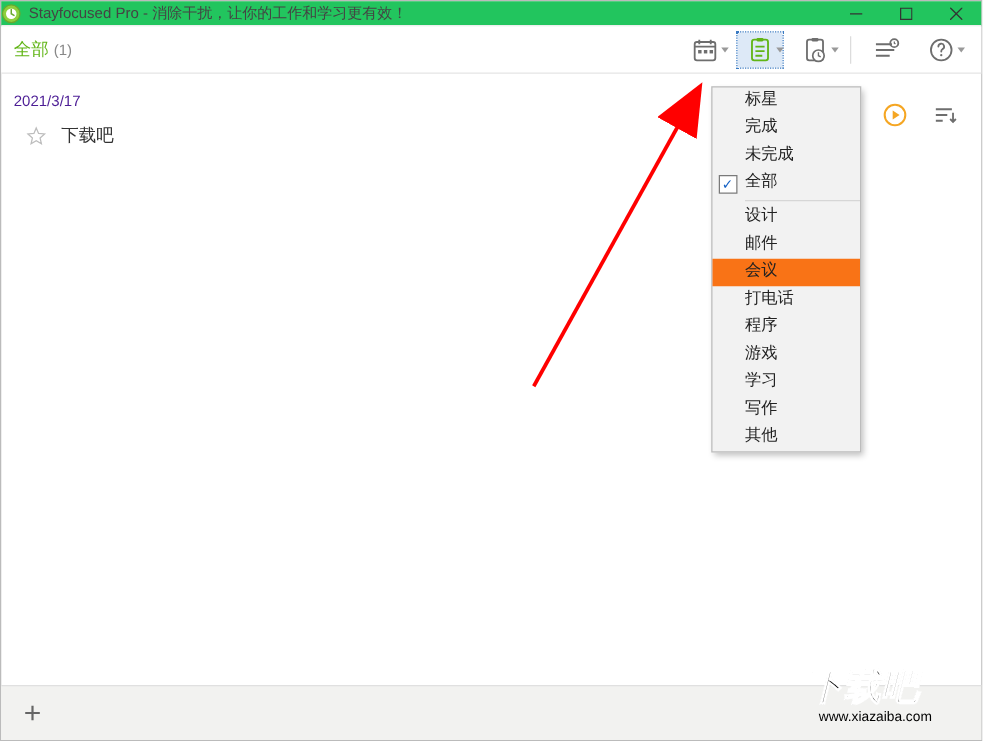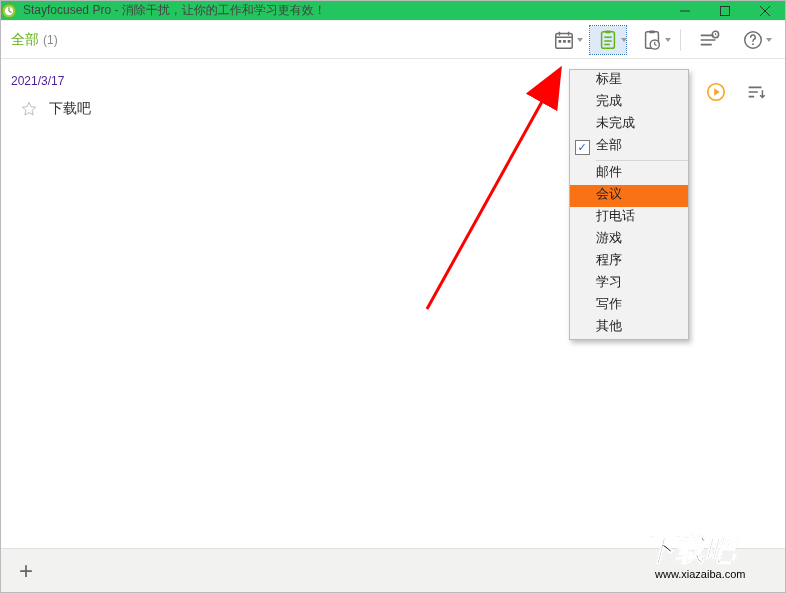--- a/index.html
+++ b/index.html
@@ -186,37 +186,41 @@
       </div>
       <div class="mitem">
         <span class="chk-col">
           <span class="box">✓</span>
         </span>
         <span class="lbl">全部</span>
       </div>
       <div class="msep"></div>
       <div class="mitem">
         <span class="chk-col"></span>
+        <span class="lbl">设计</span>
+      </div>
+      <div class="mitem">
+        <span class="chk-col"></span>
         <span class="lbl">邮件</span>
       </div>
       <div class="mitem hovered">
         <span class="chk-col"></span>
         <span class="lbl">会议</span>
       </div>
       <div class="mitem">
         <span class="chk-col"></span>
         <span class="lbl">打电话</span>
       </div>
       <div class="mitem">
         <span class="chk-col"></span>
+        <span class="lbl">程序</span>
+      </div>
+      <div class="mitem">
+        <span class="chk-col"></span>
         <span class="lbl">游戏</span>
-      </div>
-      <div class="mitem">
-        <span class="chk-col"></span>
-        <span class="lbl">程序</span>
       </div>
       <div class="mitem">
         <span class="chk-col"></span>
         <span class="lbl">学习</span>
       </div>
       <div class="mitem">
         <span class="chk-col"></span>
         <span class="lbl">写作</span>
       </div>
       <div class="mitem">

